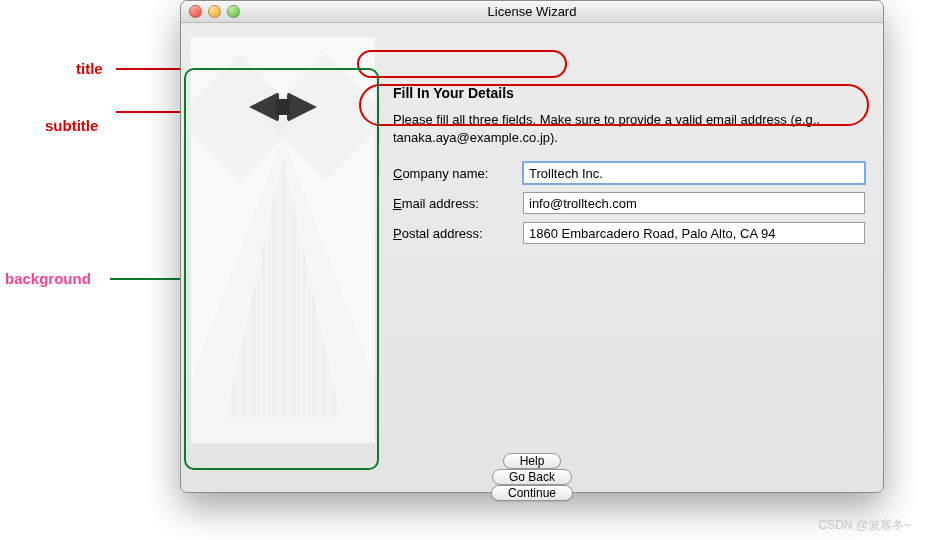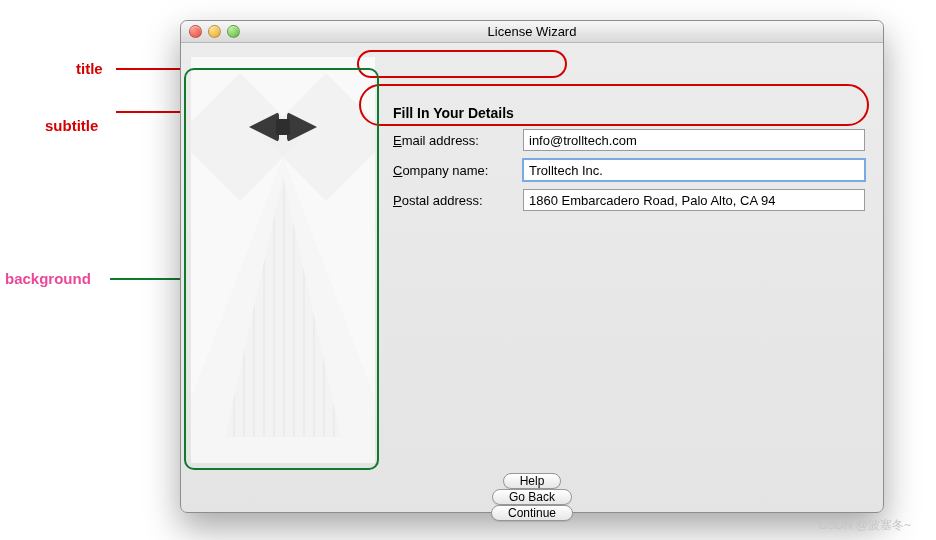--- a/index.html
+++ b/index.html
@@ -33,21 +33,21 @@
     border: 5px solid transparent;
   }
   .arrow-red::after   { border-left-color: #d40000; border-right: none; right: -5px; }
   .arrow-green::after { border-left-color: #0f7a2e; border-right: none; right: -5px; }
   .ar1 { top: 68px;  left: 116px; width: 230px; }
   .ar2 { top: 111px; left: 116px; width: 240px; } 
   .ar3 { top: 278px; left: 110px; width: 70px; }
 
   .window {
     position: absolute;
-    left: 180px; top: 20px;
+    left: 180px; top: 0;
     width: 704px; height: 493px;
     background: linear-gradient(#ececec, #e4e4e4);
     border: 1px solid #8d8d8d;
     border-radius: 7px;
     box-shadow: 0 15px 35px rgba(0,0,0,0.35);
   }
   .titlebar {
     height: 22px;
     background: linear-gradient(#f7f7f7, #d9d9d9);
     border-bottom: 1px solid #b8b8b8;
@@ -241,28 +241,29 @@
         <div class="pleats"></div>
         <div class="collar-l"></div>
         <div class="collar-r"></div>
         <div class="bow"></div>
         <div class="knot"></div>
       </div>
     </div>
 
     <div class="main">
       <div class="wizard-title">Fill In Your Details</div>
-
+      <div class="wizard-sub">Please fill all three fields. Make sure to provide a valid email address (e.g., tanaka.aya@example.co.jp).</div>
+
+      <div class="form-row">
+        <div class="form-label"><span class="mn">C</span>ompany name:</div>
+        <input class="form-input focused" value="Trolltech Inc." style="">
+      </div>
       <div class="form-row">
         <div class="form-label"><span class="mn">E</span>mail address:</div>
         <input class="form-input" value="info@trolltech.com" style="">
-      </div>
-      <div class="form-row">
-        <div class="form-label"><span class="mn">C</span>ompany name:</div>
-        <input class="form-input focused" value="Trolltech Inc." style="">
       </div>
       <div class="form-row">
         <div class="form-label"><span class="mn">P</span>ostal address:</div>
         <input class="form-input" value="1860 Embarcadero Road, Palo Alto, CA 94" style="">
       </div>
     </div>
   </div>
 
   <div class="btnbar">
     <button class="btn">Help</button>

